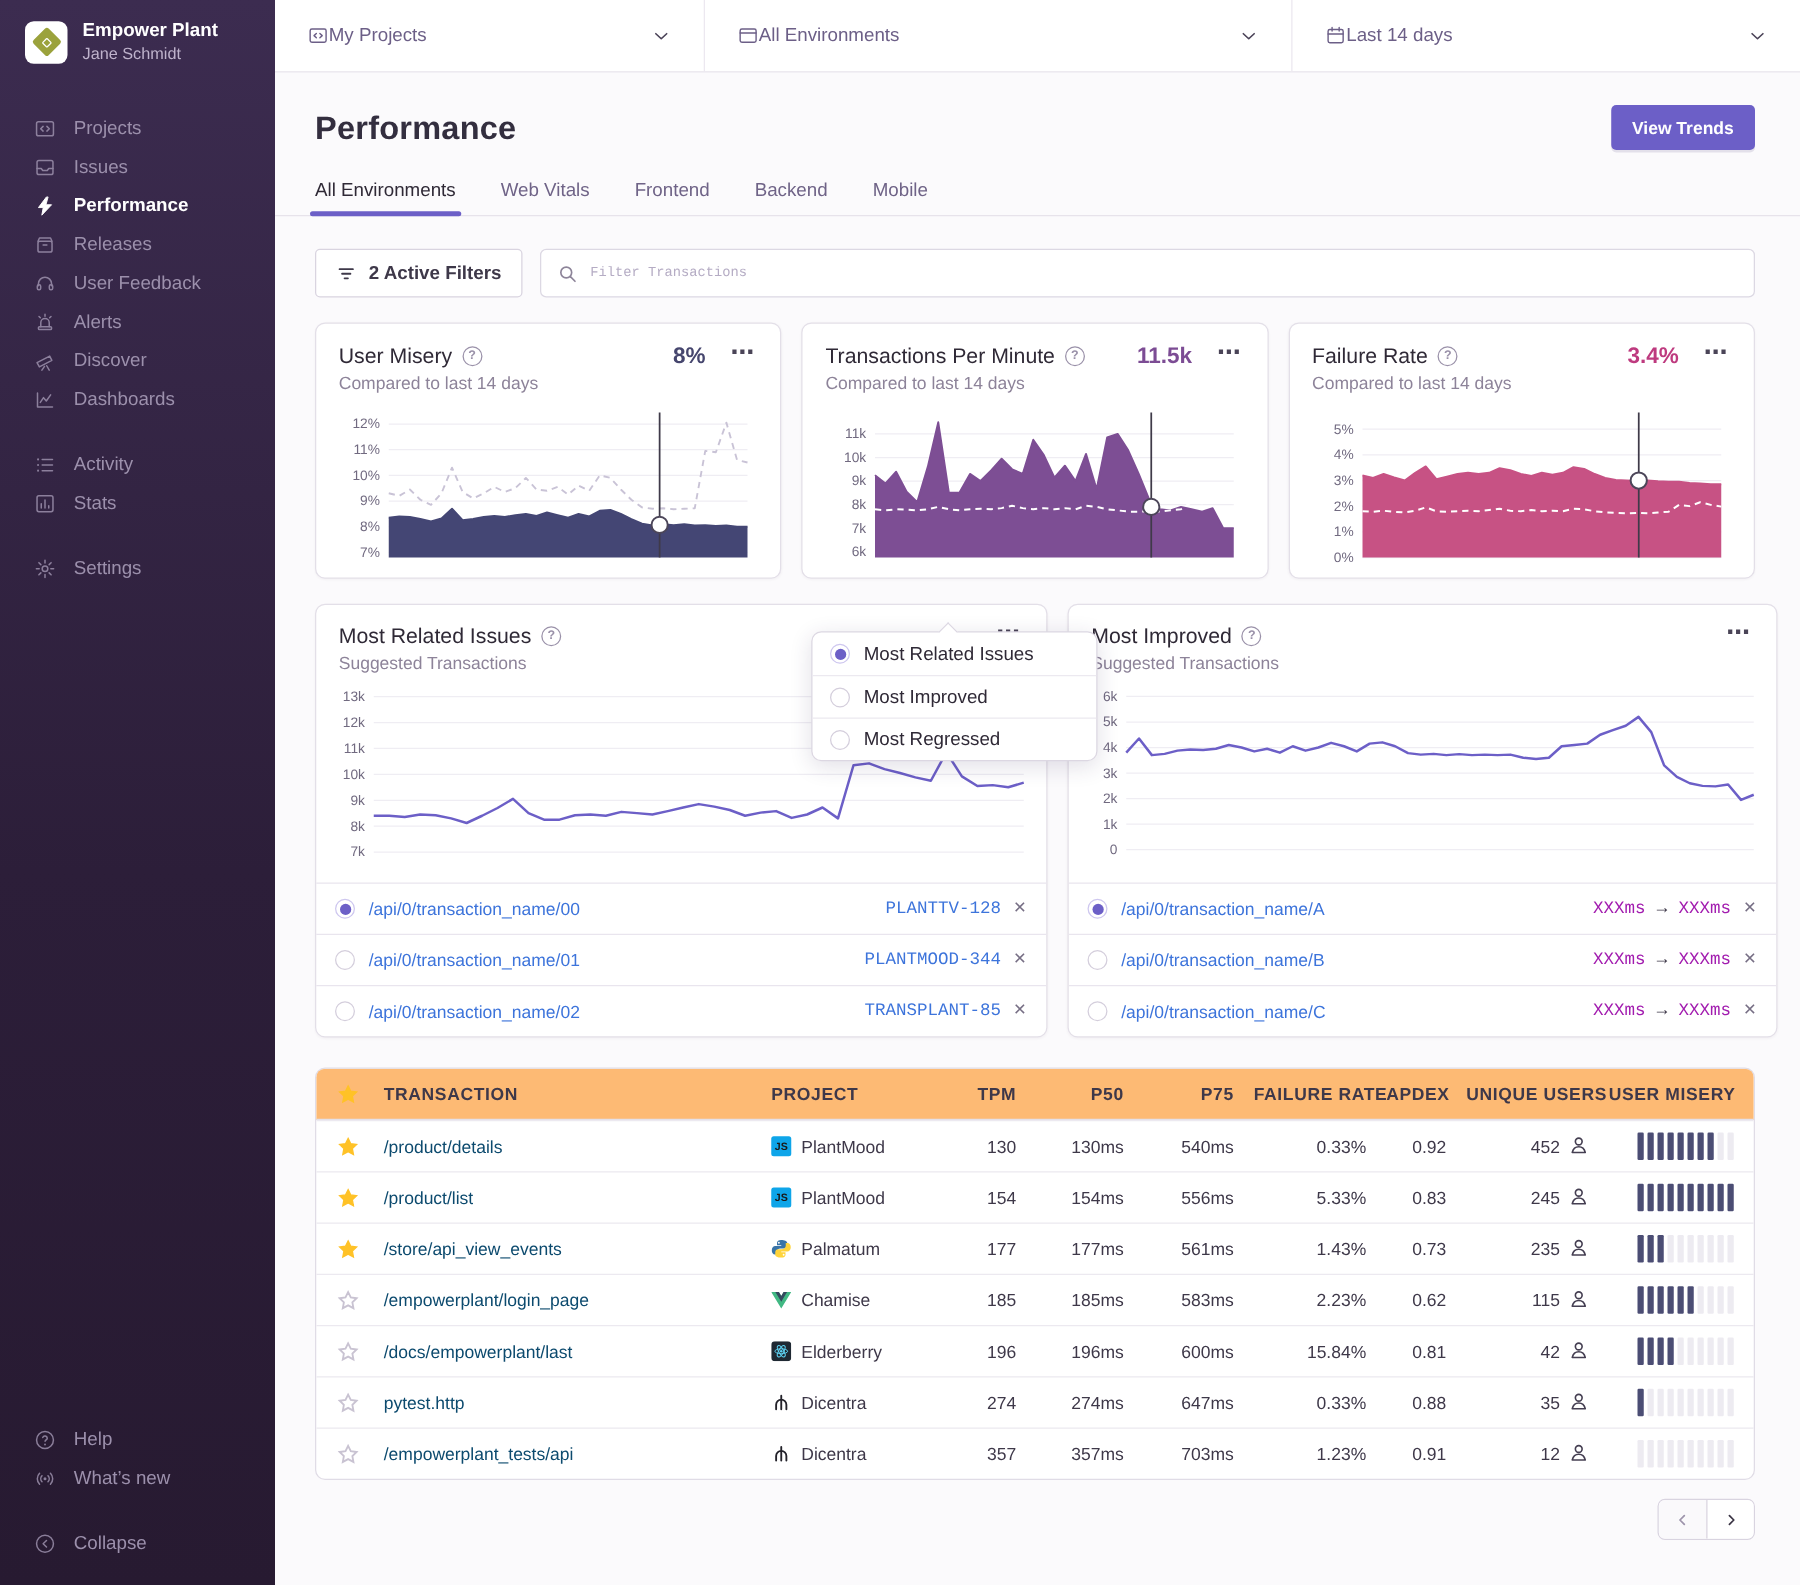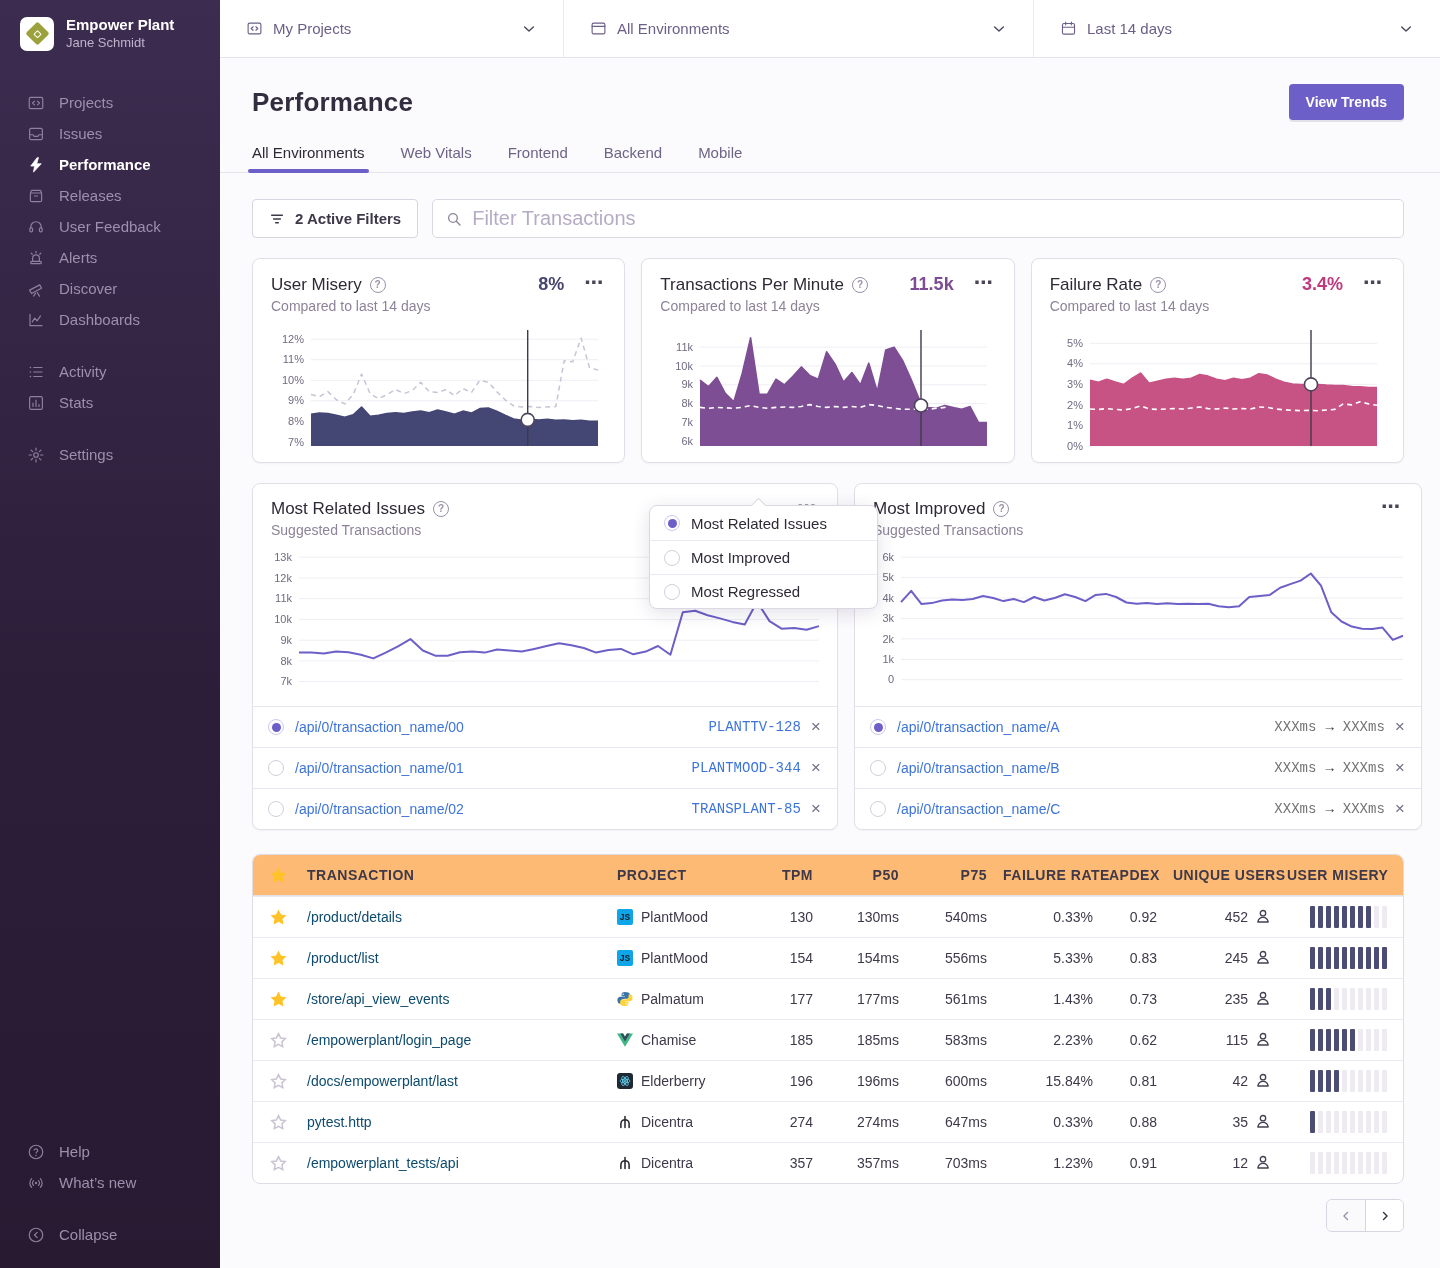--- a/index.html
+++ b/index.html
@@ -19,21 +19,21 @@
   .nav-item .nic { width:18px; height:18px; flex:0 0 18px; display:grid; place-items:center; opacity:.85; }
   .nav-item .nic svg { width:18px; height:18px; }
   .nav-item.active { color:#FFFFFF; font-weight:bold; }
   .nav-item.active .nic { opacity:1; }
   .nav-gap { height:21px; }
   .sb-spacer { flex:1; }
 
   
   .main { flex:1; display:flex; flex-direction:column; background:#FBFAFC; min-width:0; }
   .topbar { height:58px; flex:0 0 58px; background:#fff; border-bottom:1px solid #E7E3EB; display:flex; }
-  .tb-sec { display:flex; align-items:center; gap:10px; padding:0 26px; font-size:15px; color:#6C5F87; }
+  .tb-sec { display:flex; align-items:center; padding:0 26px; font-size:15px; color:#6C5F87; }
   .tb-sec .tbi { width:17px; height:17px; display:grid; place-items:center; }
   .tb-sec .tbi svg { width:17px; height:17px; }
   .tb-sec .chev { margin-left:auto; width:16px; height:16px; color:#4B4358; }
   .tb-sec .chev svg { width:16px; height:16px; }
   .tb-1 { width:343px; } .tb-2 { width:470px; border-left:1px solid #ECE8F0; } .tb-3 { flex:1; border-left:1px solid #ECE8F0; }
 
   
   .hdr { padding:26px 36px 0 32px; }
   .hdr-row { display:flex; align-items:center; }
   .page-title { font-size:26px; font-weight:600; color:#332E3F; letter-spacing:.2px; }
@@ -41,21 +41,21 @@
   .tabs { display:flex; gap:36px; margin-top:24px; }
   .tab { font-size:15px; color:#6F6387; padding-bottom:11px; cursor:pointer; position:relative; }
   .tab.active { color:#2F2936; }
   .tab.active::after { content:""; position:absolute; left:-4px; right:-4px; bottom:-1px; height:4px; border-radius:2px; background:#6C5FC7; }
   .hdr-line { height:1px; background:#E7E3EB; }
 
   
   .filters { display:flex; gap:14px; padding:26px 36px 0 32px; }
   .btn-filters { display:flex; align-items:center; gap:10px; background:#fff; border:1px solid #D9D4E0; border-radius:4px; padding:0 16px; height:39px; font-size:15px; font-weight:bold; color:#3E3849; cursor:pointer; font-family:inherit; }
   .search { flex:1; display:flex; align-items:center; gap:10px; background:#fff; border:1px solid #DCD8E3; border-radius:5px; height:39px; padding:0 13px; }
-  .search input { border:0; outline:0; flex:1; font-size:20px; color:#3E3849; font-family:Liberation Sans, sans-serif; background:transparent; }
+  .search input { border:0; outline:0; flex:1; font-size:11px; color:#3E3849; font-family:Liberation Mono, monospace; background:transparent; }
   .search input::placeholder { color:#B5ACC4; }
   .ic-muted { color:#8D8499; }
 
   
   .row1 { display:grid; grid-template-columns:1fr 1fr 1fr; gap:16px; padding:20px 36px 0 32px; }
   .card { background:#fff; border:1px solid #E3DFE8; border-radius:8px; box-shadow:0 1px 2px rgba(40,30,60,.04); }
   .mini { padding:15px 18px 10px; height:205px; display:flex; flex-direction:column; }
   .c-head { display:flex; align-items:center; gap:8px; }
   .c-title { font-size:17px; color:#2F2936; font-weight:500; }
   .help { width:16px; height:16px; border:1.4px solid #9A91A9; border-radius:50%; color:#9A91A9; font-size:10px; font-weight:bold; display:grid; place-items:center; line-height:1; cursor:pointer; }
@@ -67,21 +67,21 @@
   .chart-mini { height:124px; margin-top:12px; }
 
   .row2 { display:grid; grid-template-columns:1fr 1fr; gap:16px; padding:20px 36px 0 32px; position:relative; }
   .big { display:flex; flex-direction:column; }
   .big-head { padding:15px 18px 0; }
   .chart-big { height:158px; margin:6px 10px 4px 8px; }
   .trow { display:flex; align-items:center; gap:11px; height:41px; padding:0 15px; border-top:1px solid #E9E5EE; font-size:14px; }
   .trow .link { color:#3D74DB; text-decoration:none; }
   .trow .right { margin-left:auto; display:flex; align-items:center; gap:9px;font-family:Liberation Mono, monospace; }
   .xclose { color:#776F85; font-size:17px; line-height:1; cursor:pointer; padding:0 1px; }
-  .ms { color:#737373; }
+  .ms { color:#a21caf; }
   .arrow { color:#3E3849; font-size:14px; }
   .radio { width:16px; height:16px; border-radius:50%; border:1.5px solid #D4CEDC; background:#fff; position:relative; flex:0 0 16px; cursor:pointer; }
   .radio.checked { border-color:#CEC7EF; }
   .radio.checked::after { content:""; position:absolute; inset:2.5px; border-radius:50%; background:#6C5FC7; }
 
   
   .menu { position:absolute; left:429px; top:42px; width:229px; background:#fff; border:1px solid #DCD7E2; border-radius:8px; box-shadow:0 4px 18px rgba(50,35,85,.14); z-index:30; }
   .menu::before { content:""; position:absolute; top:-6px; left:103px; width:10px; height:10px; background:#fff; border-left:1px solid #DCD7E2; border-top:1px solid #DCD7E2; transform:rotate(45deg); }
   .menu-item { display:flex; align-items:center; gap:11px; height:34px; padding:0 14px; font-size:15px; color:#2F2936; cursor:pointer; }
   .menu-item + .menu-item { border-top:1px solid #ECE9F0; }

